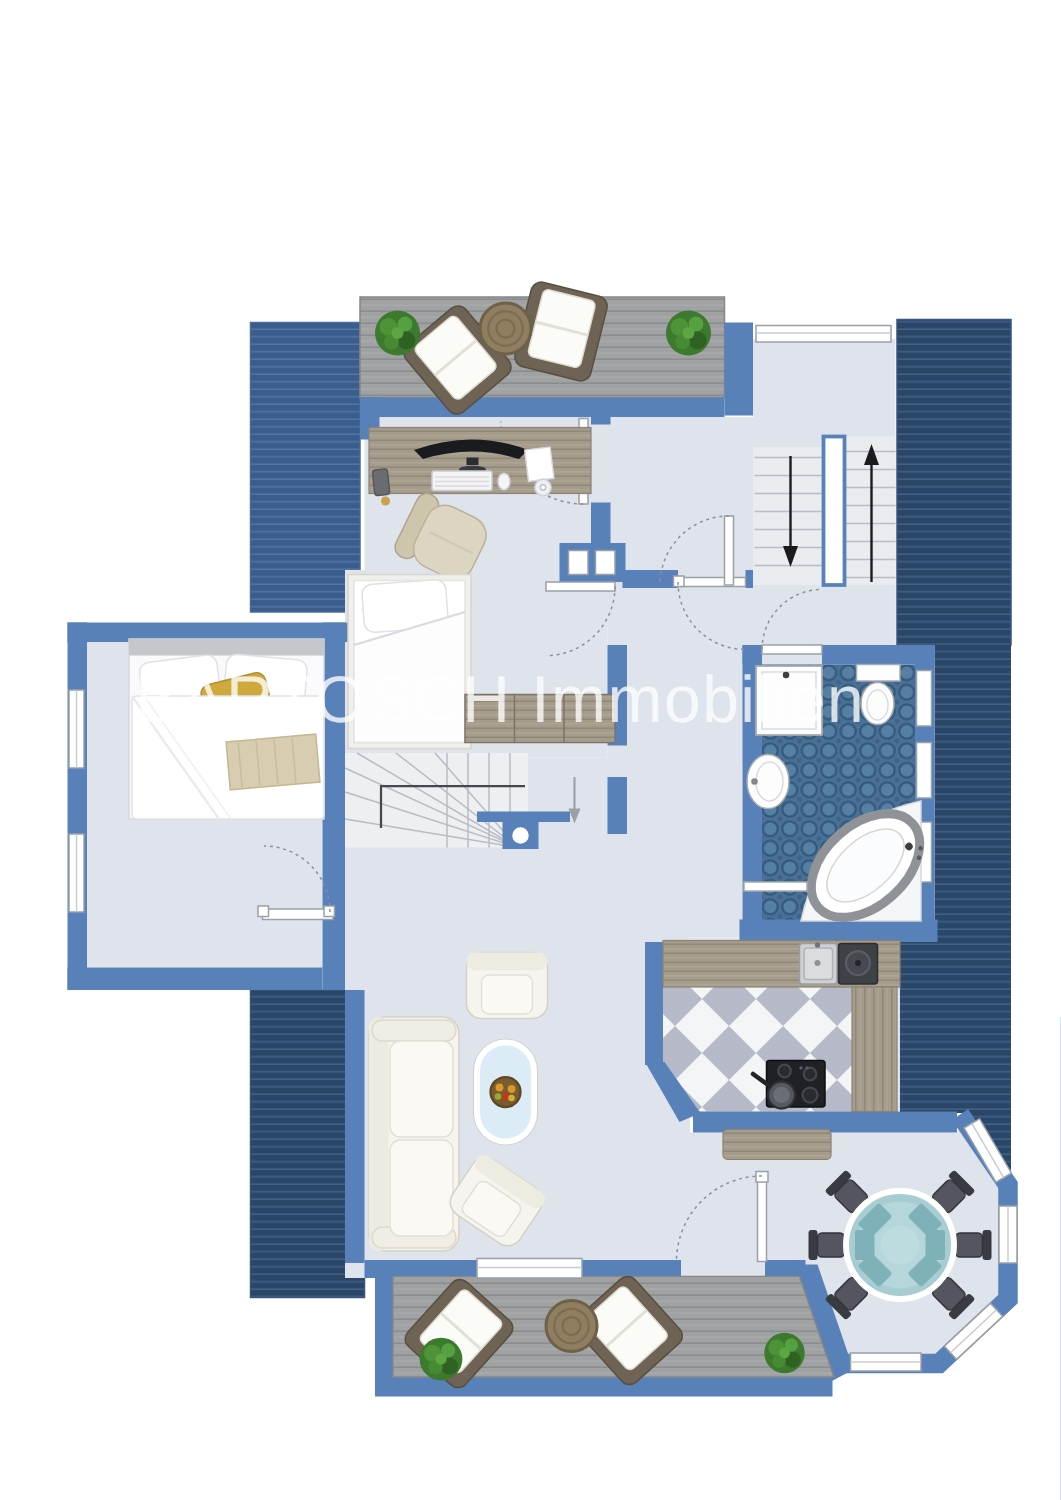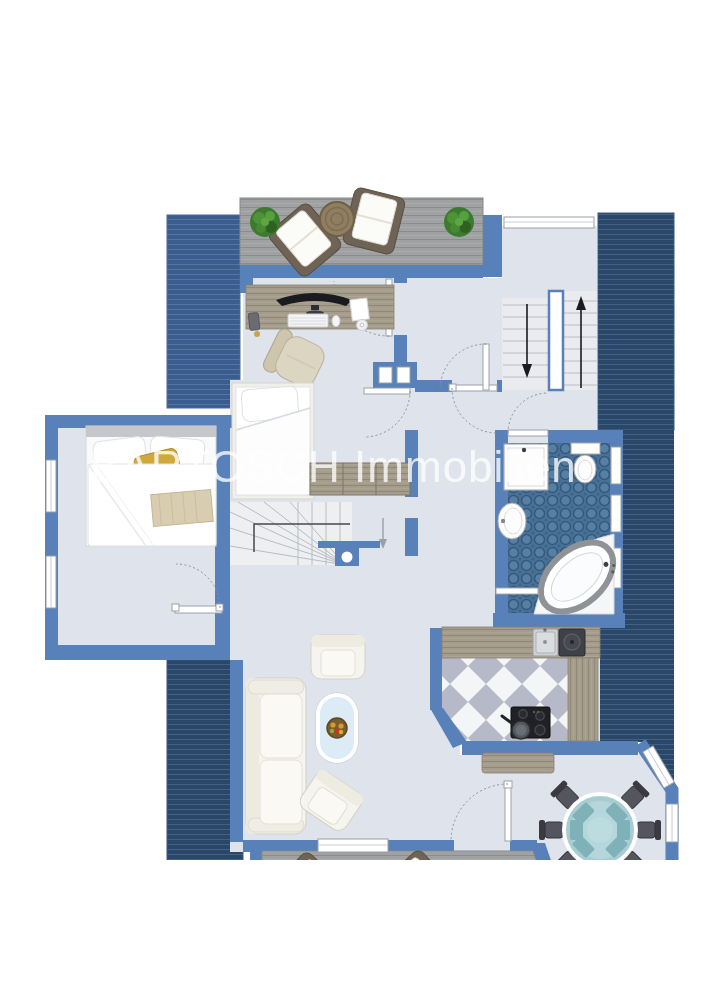--- a/index.html
+++ b/index.html
@@ -1,16 +1,16 @@
 <!DOCTYPE html>
 <html style="--c-wall: #5781b8; --c-roof_dark: #2b4768; --c-roof_dark_line: #41608a; --c-roof_med: #3a5c8e; --c-roof_med_line: #53779f; --c-floor: #dee3ec; --c-deck: #9fa1a3; --c-deck_line: #8a8c8e; --c-tile_base: #4a7095; --c-tile_dot: #557fa3; --c-wood: #a59c8c; --c-wood_line: #8f8878; --c-stair_tread: #e9ebee; --c-stair_line: #b8bcc3; --c-glass_teal: #a7ccd1; --c-chair_dark: #45454d; --c-sofa_white: #f6f4ee; --c-gold: #d0a93c; --c-plant_green: #3c7a2e; --c-title_text: #3b3b3d; --c-watermark_white: #ffffff;"><head>
 <meta charset="utf-8">
 <style>
   html,body{margin:0;padding:0;background:#fff;}
-  .stage{position:relative;width:707px;height:860px;background:#3b82f6;margin:0 auto;overflow:hidden;
+  .stage{position:relative;width:707px;height:1000px;background:#3b82f6;margin:0 auto;overflow:hidden;
          font-family:"Liberation Sans", sans-serif;}
   .title{position:absolute;left:0;right:0;top:86px;text-align:center;
          font-size:23px;font-weight:bold;letter-spacing:.5px;color:var(--c-title_text,#3b3b3d);}
   .watermark{position:absolute;left:90px;top:442px;font-size:44px;font-weight:400;
          letter-spacing:1px;color:var(--c-watermark_white,#fff);opacity:.78;white-space:nowrap;z-index:50;}
   svg{position:absolute;left:0;top:0;}
   .wall{fill:var(--c-wall,#5781b8);}
   .floor{fill:var(--c-floor,#dee3ec);}
   .win{fill:#ffffff;stroke:#98a0a8;stroke-width:1;}
   .winline{stroke:#c8ccd2;stroke-width:1;fill:none;}

